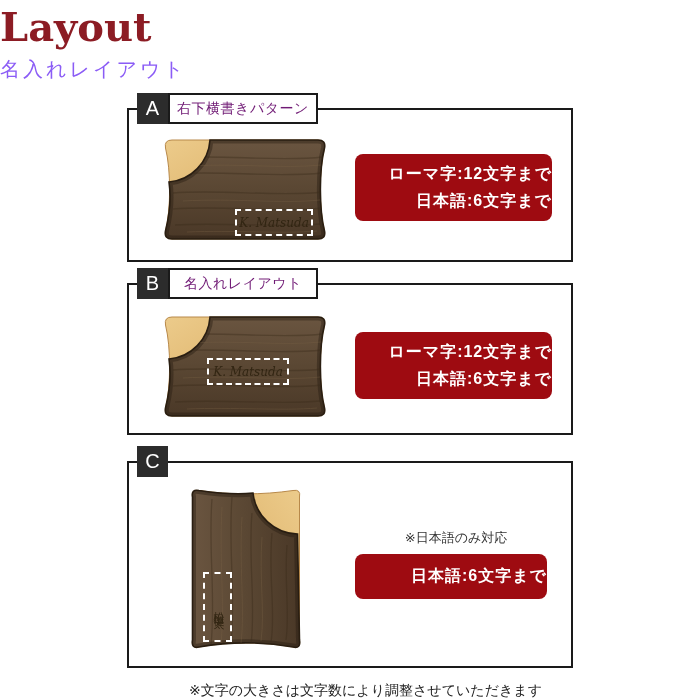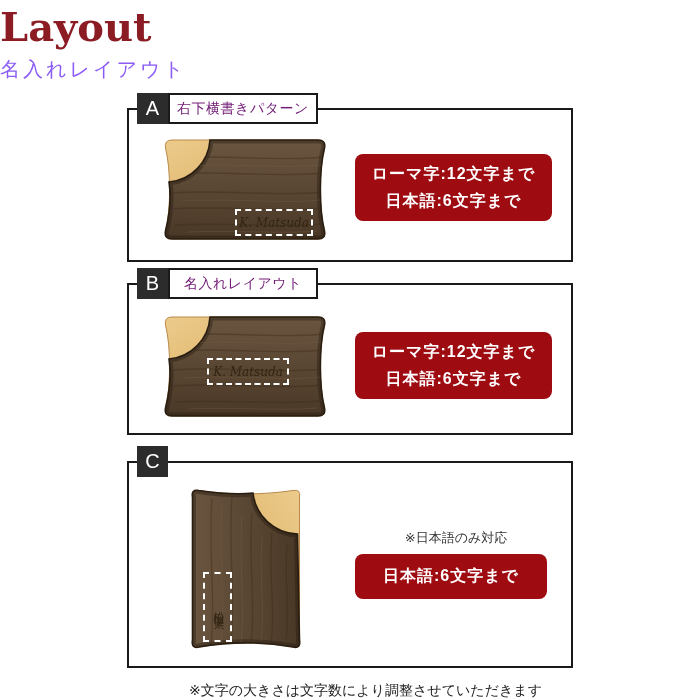--- a/index.html
+++ b/index.html
@@ -17,21 +17,21 @@
   .section-header { position:absolute; top:-17px; left:8px; display:flex; z-index:3; }
   .label-box { width:31px; height:31px; background:#2c2c2c; color:#ffffff; font-size:20px;
     display:flex; align-items:center; justify-content:center; }
   .title-box { width:146px; height:27px; border:2px solid #1a1a1a; background:#ffffff;
     color:#701a75; font-size:14px; letter-spacing:0.5px;
     display:flex; align-items:center; justify-content:center; }
   .wood { position:absolute; }
   .wood svg { display:block; }
   .red-box { position:absolute; background:#9e0b11; border-radius:8px; color:#ffffff;
     font-weight:bold; font-size:16px; letter-spacing:1px; line-height:1.65;
-    display:flex; flex-direction:column; align-items:center; justify-content:center; z-index:2; }
+    display:flex; flex-direction:column; align-items:flex-end; justify-content:center; z-index:2; }
   .dashed-box { position:absolute; border:2px dashed #ffffff;
     display:flex; align-items:center; justify-content:center; z-index:2; }
   .engraving { font-family:"DejaVu Serif","Liberation Serif",serif; font-style:italic;
     font-size:12px; color:#2f2310; opacity:0.92; white-space:nowrap; }
   .engraving-vertical { writing-mode:vertical-rl; font-style:normal; font-size:11px;
     letter-spacing:2px; }
   .note { position:absolute; font-size:13px; color:#333333; text-align:center; z-index:2; }
   .footnotes { width:446px; margin:14px auto 0; padding-left:62px; box-sizing:border-box;
     font-size:14px; color:#222222; }
   .footnote-line { margin-top:2px; line-height:1.25; }

